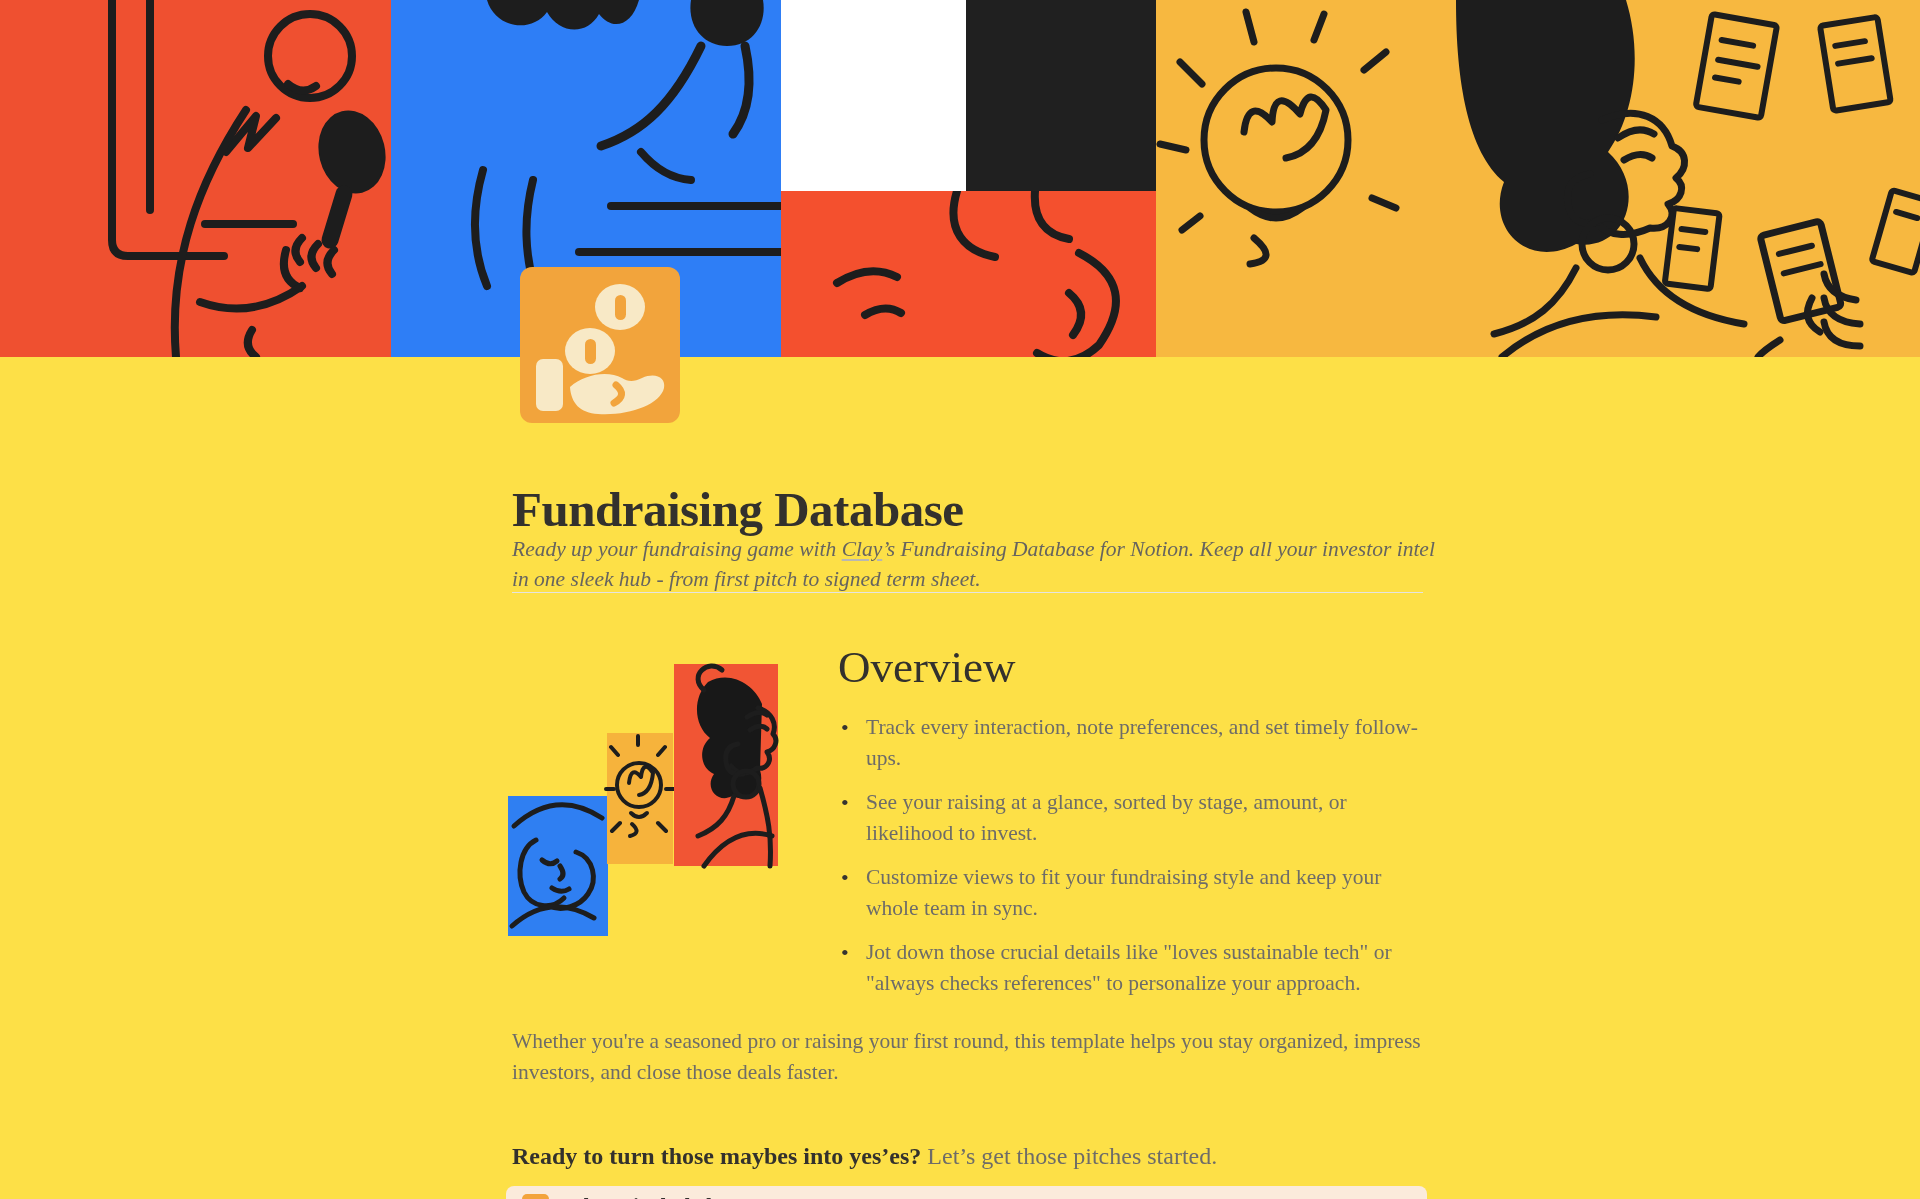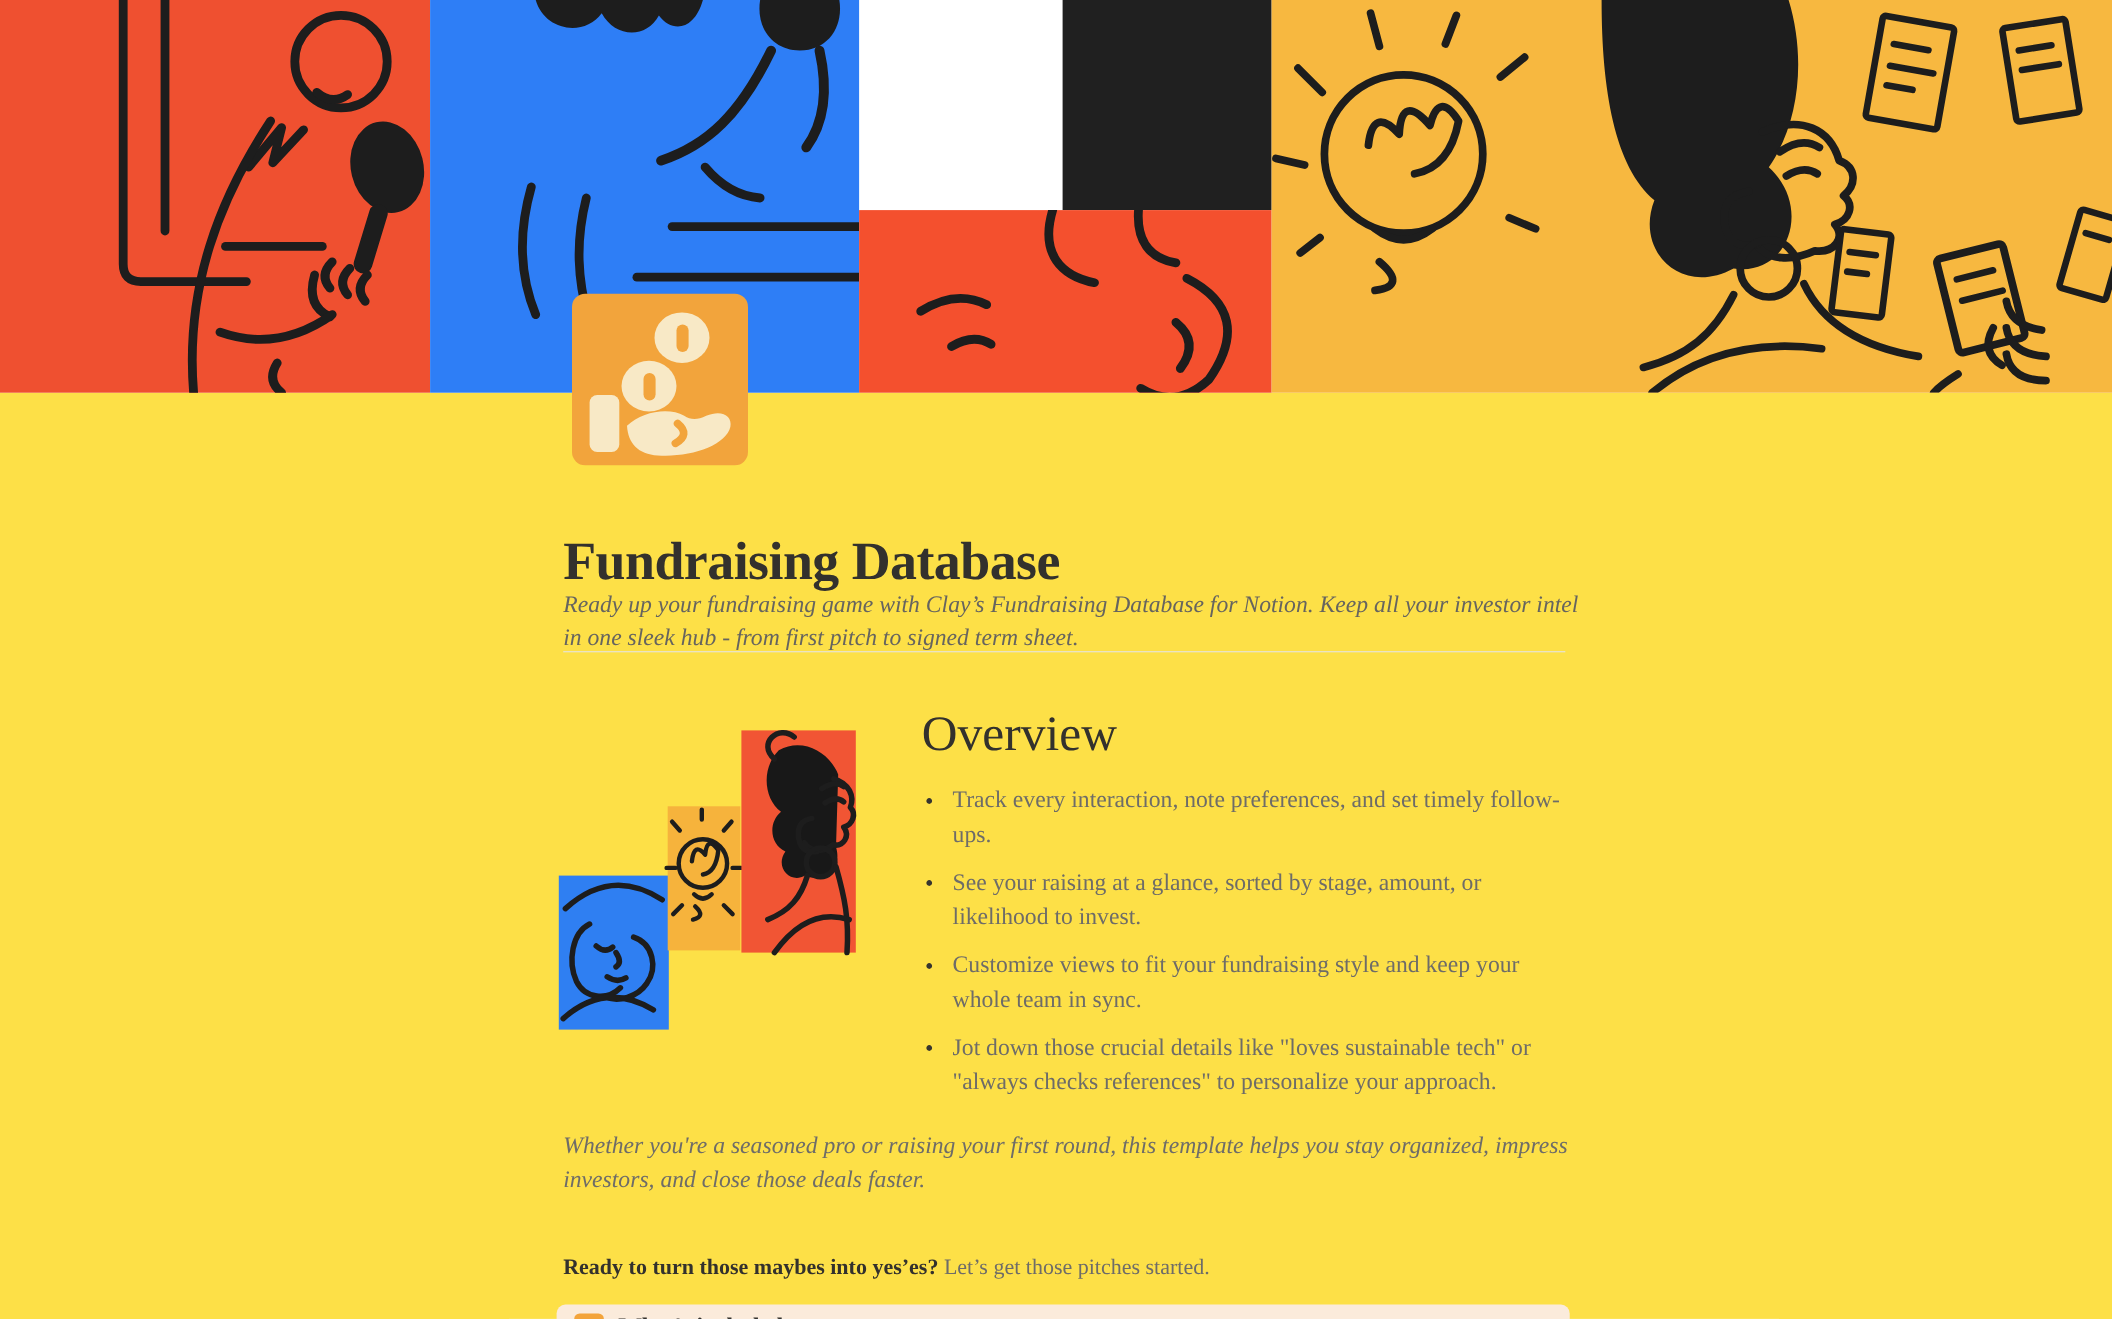--- a/index.html
+++ b/index.html
@@ -15,40 +15,40 @@
   .p-black{left:966px;top:0;width:190px;height:191px;background:#202020;}
   .p-orange2{left:781px;top:191px;width:375px;height:166px;background:#F4502E;}
   .p-yellow{left:1156px;top:0;width:764px;height:357px;background:#F7B840;}
 
   
   .page-icon{position:absolute;left:520px;top:267px;width:160px;height:156px;background:#F2A43C;border-radius:12px;}
 
   
   .title{position:absolute;left:512px;top:448px;font-size:49px;font-weight:700;color:#33312D;letter-spacing:-0.5px;}
   .desc{position:absolute;left:512px;top:512px;width:940px;font-style:italic;font-size:21.5px;line-height:30px;color:#66645F;}
-  .desc a{color:#66645F;text-decoration-color:#b9b7b2;text-underline-offset:3px;cursor:pointer;}
+  .desc a{color:#66645F;text-decoration:underline;text-decoration-color:#b9b7b2;text-underline-offset:3px;cursor:pointer;}
   .divider{position:absolute;left:512px;top:592px;width:911px;height:1px;background:#E5E4E1;}
 
   .columns{position:absolute;left:512px;top:642px;width:911px;display:flex;}
   .col-left{width:326px;flex:none;}
   .col-right{flex:1;min-width:0;}
   .illus{position:relative;width:326px;height:300px;}
   .illus .block{position:absolute;overflow:visible;}
   .i-orange{left:162px;top:22px;width:104px;height:202px;background:#F15534;z-index:3;}
   .i-yellow{left:95px;top:91px;width:66px;height:131px;background:#F6B33C;z-index:2;}
   .i-blue{left:-4px;top:154px;width:100px;height:140px;background:#2F7FF2;z-index:1;}
   .illus .block svg{display:block;overflow:visible;}
 
   h2.overview{margin:0;font-size:45px;font-weight:400;color:#33312D;line-height:1.15;}
   ul.bullets{margin:18px 0 0 0;padding:0;list-style:none;}
   ul.bullets li{position:relative;padding-left:28px;margin-bottom:13px;font-size:21.5px;line-height:31px;color:#6E6C68;font-family:Liberation Serif, serif;}
   ul.bullets li::before{content:"•";position:absolute;left:3px;top:0;color:#37352f;font-size:22px;}
 
-  .para{position:absolute;left:512px;top:1004px;width:940px;font-size:21.5px;line-height:31px;color:#6E6C68;font-style:italic;}
-  .cta{position:absolute;left:512px;top:1118px;width:940px;font-size:20px;line-height:28px;color:#6E6C68;}
+  .para{position:absolute;left:512px;top:1004px;width:940px;font-size:21.5px;line-height:31px;color:#6E6C68;}
+  .cta{position:absolute;left:512px;top:1118px;width:940px;font-size:24px;line-height:28px;color:#6E6C68;}
   .cta .bold{font-weight:700;color:#33312D;}
 
   
   .callout{position:absolute;left:506px;top:1186px;width:921px;height:72px;background:#FBEBDB;border-radius:8px;display:flex;align-items:flex-start;gap:13px;padding:5px 16px;box-sizing:border-box;}
   .callout .emoji{flex:none;width:27px;height:27px;margin-top:3px;background:#F3A43B;border-radius:5px;}
   .callout .c-text{font-size:21.5px;font-weight:700;color:#33312D;line-height:30px;}
 
   .doodle{fill:none;stroke:#1d1d1d;stroke-linecap:round;stroke-linejoin:round;}
 </style>
 </head>

